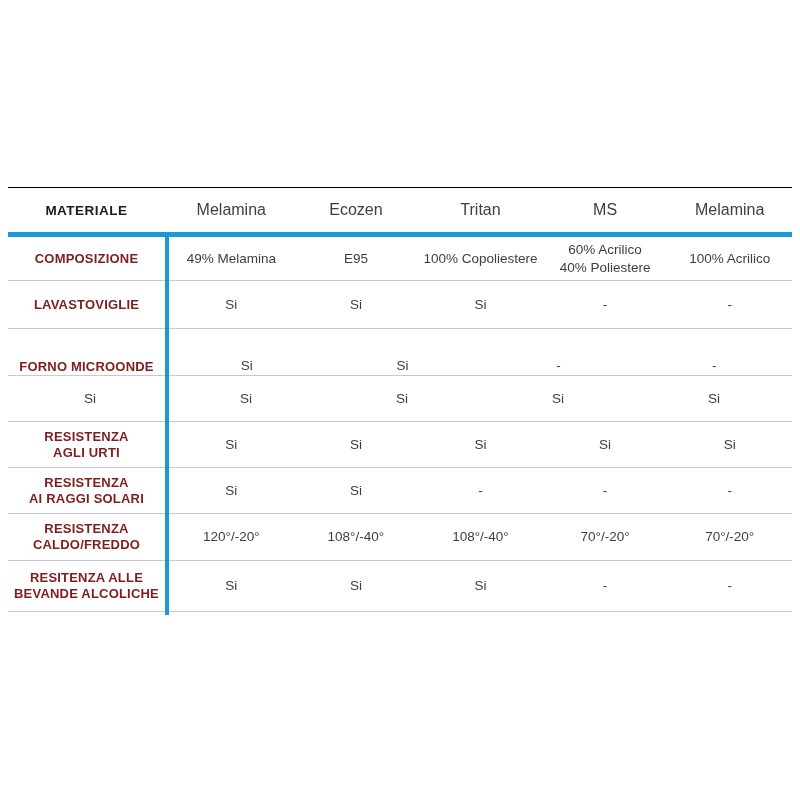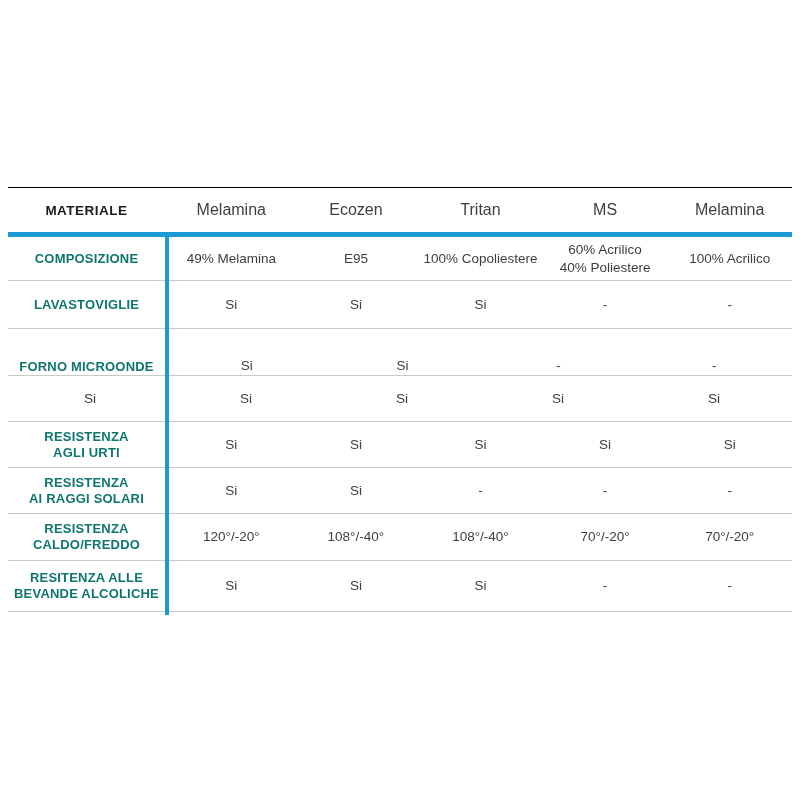--- a/index.html
+++ b/index.html
@@ -69,21 +69,21 @@
 
   .body-row {
     display: flex;
     border-bottom: 1px solid #c9c9c9;
   }
   .row-label {
     font-size: 13px;
     font-weight: 700;
     letter-spacing: 0.2px;
     line-height: 1.22;
-    color: #0f766e;
+    color: #7f1d1d;
     white-space: pre-line;
   }
   .cell-value {
     font-size: 13.5px;
     font-weight: 400;
     line-height: 1.3;
     color: #3e3e3d;
     white-space: pre-line;
   }
 </style>

